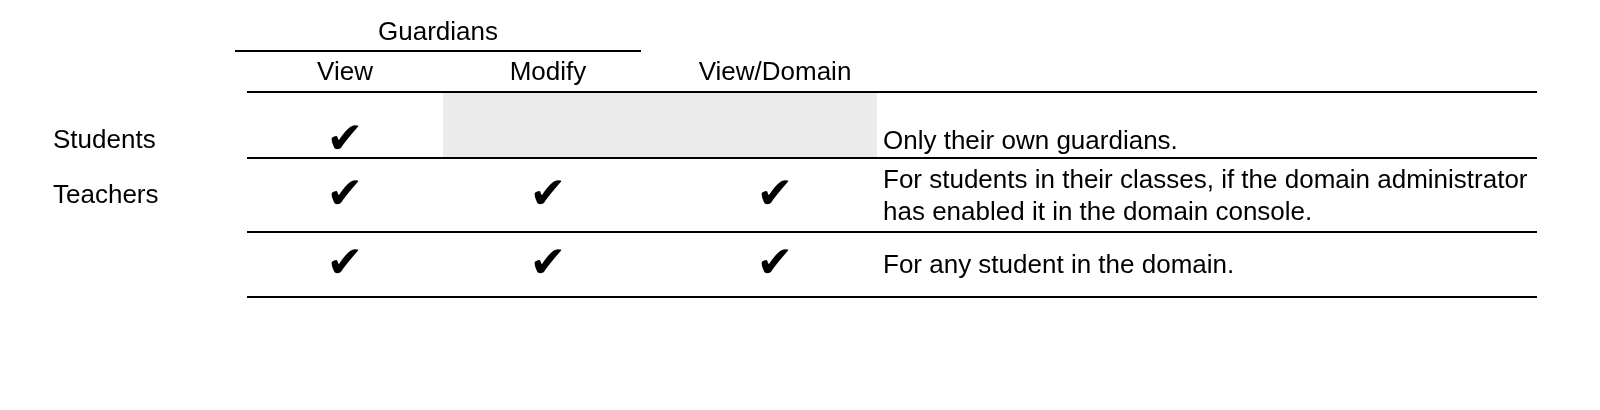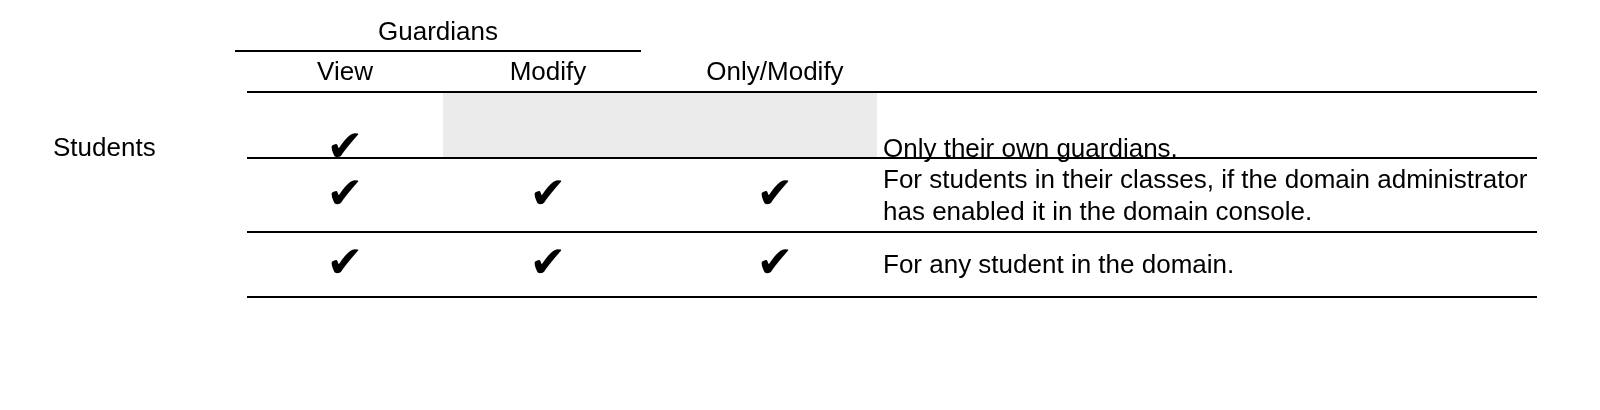--- a/index.html
+++ b/index.html
@@ -62,21 +62,21 @@
     position: absolute;
     left: 443px;
     top: 93px;
     width: 434px;
     height: 64px;
     background: var(--disabled-cell-bg, #ebebeb);
   }
 
   
   .row { position: absolute; left: 0; width: 1600px; }
-  .row-students { top: 108px;  height: 79px; }
+  .row-students { top: 100px;  height: 79px; }
   .row-teachers { top: 158px; height: 73px; }
   .row-admin    { top: 232px; height: 64px; }
 
   .cell {
     position: absolute;
     top: 0;
     height: 100%;
     display: flex;
     align-items: center;
   }
@@ -107,21 +107,21 @@
 </style>
 </head>
 <body>
 
 <div class="canvas" style="--text: #000000; --line: #000000; --disabled-cell-bg: #ebebeb; --background: #ffffff;">
 
   <div class="group-hdr g-guardians">Guardians</div>
 
   <div class="sub-hdr c-modify">Modify</div>
   <div class="sub-hdr c-view">View</div>
-  <div class="sub-hdr c-invit">Only/Modify</div>
+  <div class="sub-hdr c-invit">View/Domain</div>
 
   <div class="hline l-header"></div>
   <div class="hline l-row1"></div>
   <div class="hline l-row2"></div>
   <div class="hline l-row3"></div>
 
   <div class="graybox"></div>
 
   <div class="row row-students">
     <div class="cell cell-label">Students</div>
@@ -131,20 +131,21 @@
     <div class="cell cell-modify">
       <span class="check-icon"></span>
     </div>
     <div class="cell cell-invit">
       <span class="check-icon"></span>
     </div>
     <div class="cell cell-note">Only their own guardians.</div>
   </div>
 
   <div class="row row-teachers">
+    <div class="cell cell-label">Teachers</div>
     <div class="cell cell-view">
       <span class="check-icon">✔</span>
     </div>
     <div class="cell cell-modify">
       <span class="check-icon">✔</span>
     </div>
     <div class="cell cell-invit">
       <span class="check-icon">✔</span>
     </div>
     <div class="cell cell-note">For students in their classes, if the domain administrator has enabled it in the domain console.</div>

